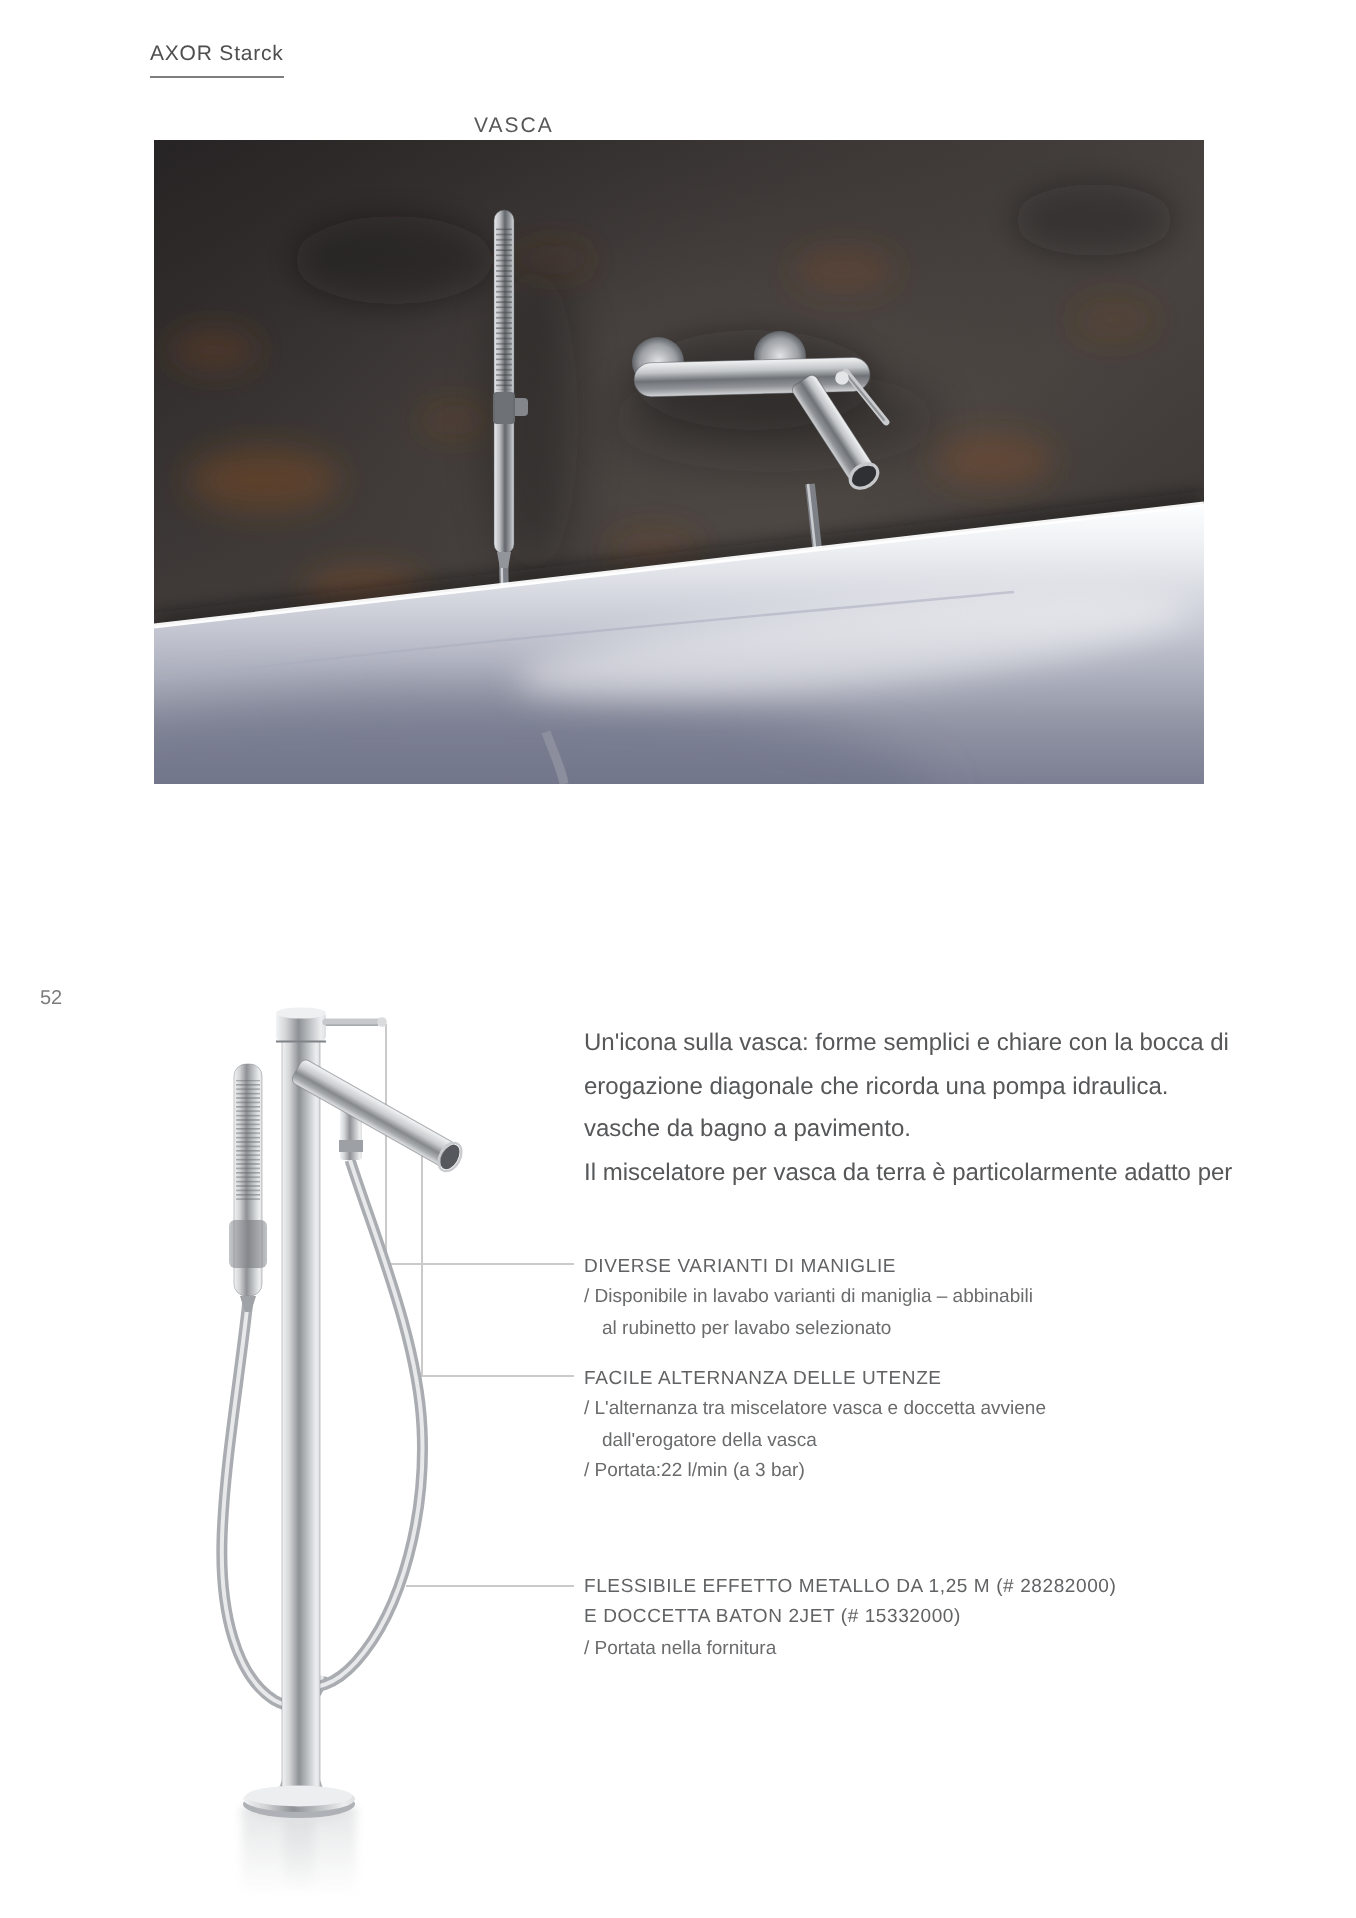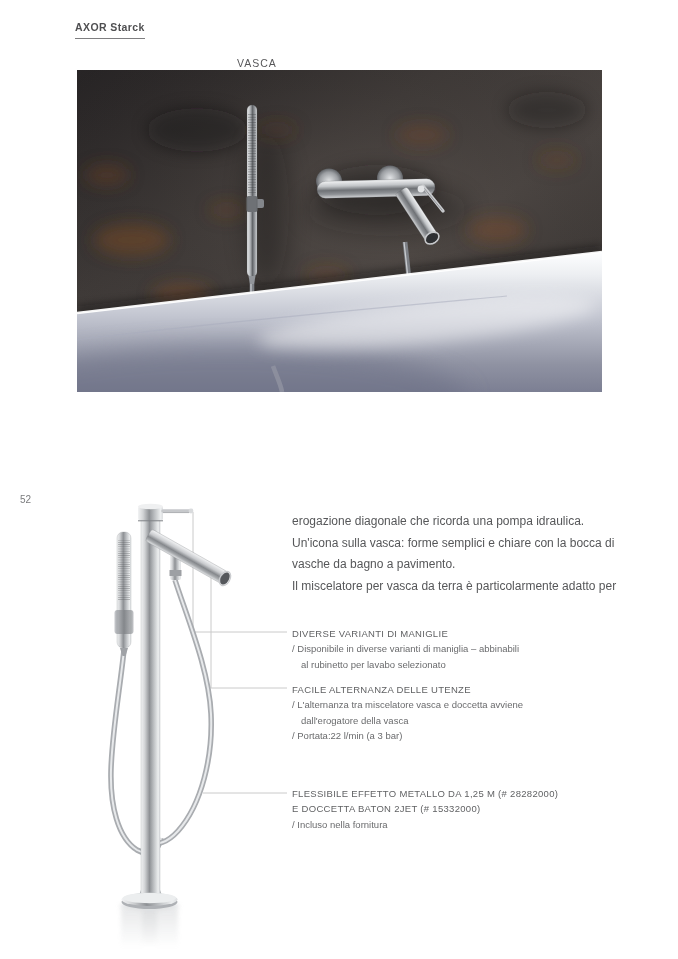--- a/index.html
+++ b/index.html
@@ -11,21 +11,20 @@
     height: 959px;
     background: #ffffff;
     overflow: hidden;
     margin: 0 auto;
   }
   .brand {
     position: absolute; left: 75px; top: 21px;
     font-size: 10.5px; letter-spacing: 0.4px; color: #4f4f51;
     border-bottom: 1px solid #7e7e80; padding-bottom: 5px;
     display: inline-block;
-    font-weight: bold;
   }
   .category {
     position: absolute; left: 237px; top: 21px;
     font-size: 10.5px; letter-spacing: 1px; color: #58585a; margin-top: 36px;
   }
   .photo {
     position: absolute; left: 77px; top: 70px;
     width: 525px; height: 322px; display: block;
   }
   .headline {
@@ -269,38 +268,38 @@
 
     <g>
       <ellipse cx="59.5" cy="408" rx="30" ry="4" fill="#d7d9db" opacity="0.8" filter="url(#dsoft2)"></ellipse>
       <ellipse cx="59.5" cy="404" rx="28" ry="7" fill="#aeb1b5"></ellipse>
       <ellipse cx="59.5" cy="401.5" rx="28" ry="6.5" fill="url(#chromeCol)"></ellipse>
       <ellipse cx="59.5" cy="400" rx="26.5" ry="5.2" fill="#eceeef"></ellipse>
     </g>
   </svg>
 
   <div class="intro">
+    <div>Un'icona sulla vasca: forme semplici e chiare con la bocca di</div>
     <div>erogazione diagonale che ricorda una pompa idraulica.</div>
-    <div>Un'icona sulla vasca: forme semplici e chiare con la bocca di</div>
     <div>vasche da bagno a pavimento.</div>
     <div>Il miscelatore per vasca da terra è particolarmente adatto per</div>
   </div>
 
   <div class="annotation ann-1">
     <div class="title">DIVERSE VARIANTI DI MANIGLIE</div>
-    <div>/ Disponibile in diverse varianti di maniglia – abbinabili</div>
+    <div>/ Disponibile in lavabo varianti di maniglia – abbinabili</div>
     <div class="cont">al rubinetto per lavabo selezionato</div>
   </div>
 
   <div class="annotation ann-2">
     <div class="title">FACILE ALTERNANZA DELLE UTENZE</div>
     <div>/ L'alternanza tra miscelatore vasca e doccetta avviene</div>
     <div class="cont">dall'erogatore della vasca</div>
     <div>/ Portata:22 l/min (a 3 bar)</div>
   </div>
 
   <div class="annotation ann-3">
     <div class="title">FLESSIBILE EFFETTO METALLO DA 1,25 M (# 28282000)</div>
     <div class="title">E DOCCETTA BATON 2JET (# 15332000)</div>
-    <div>/ Incluso nella fornitura</div>
+    <div>/ Portata nella fornitura</div>
   </div>
 
 </div>
 
 </body></html>

